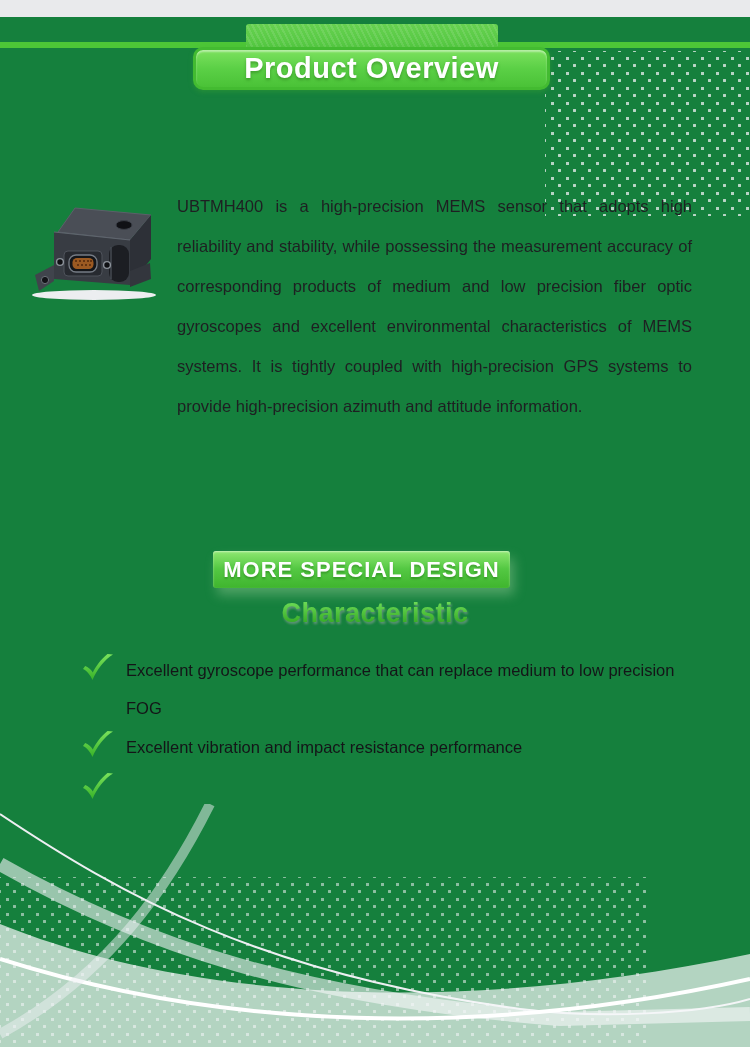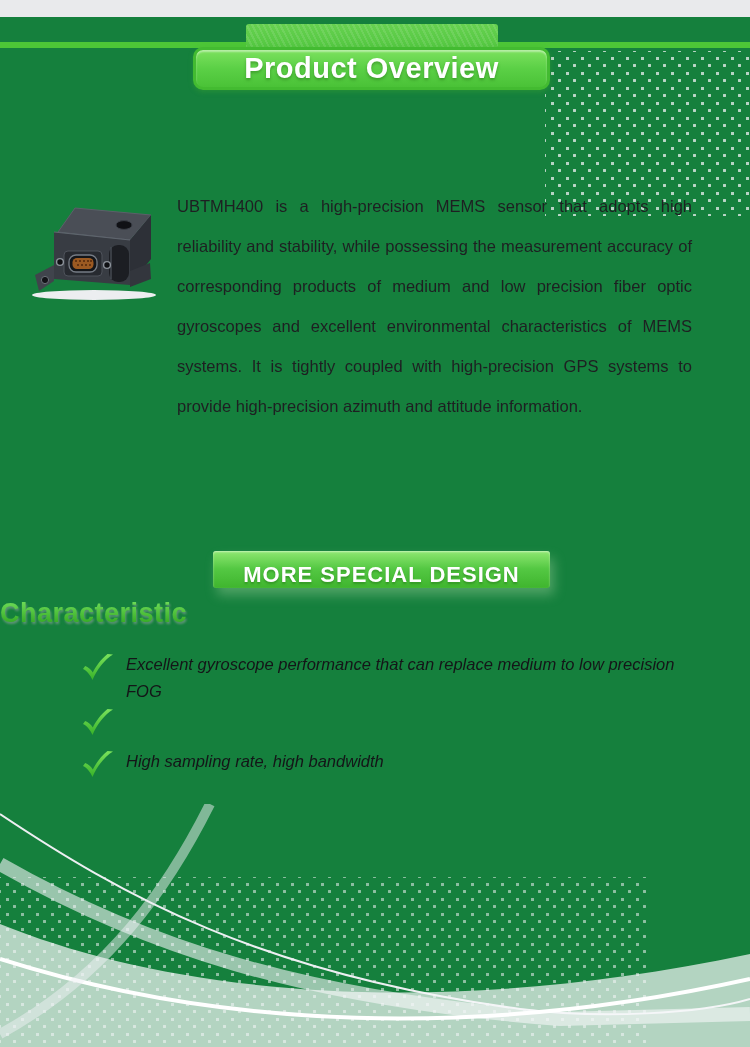--- a/index.html
+++ b/index.html
@@ -53,46 +53,46 @@
   .banner {
     position:absolute;
     background:linear-gradient(180deg,#8fe871 0%, #54c843 48%, #3fb52e 100%);
     box-shadow:4px 7px 12px rgba(150,205,150,.45), inset 0 1px 2px rgba(255,255,255,.5);
     border-radius:3px;
     display:flex; align-items:center; justify-content:center;
     color:#ffffff; font-weight:bold; letter-spacing:1px;
     text-shadow:0 2px 2px rgba(30,110,20,.45);
   }
   .reliable-banner { left:225px; top:104px; width:292px; height:38px; font-size:23px; }
-  .design-banner   { left:213px; top:534px; width:337px; height:37px; font-size:22px;align-items:flex-end; }
+  .design-banner   { left:213px; top:534px; width:297px; height:37px; font-size:22px; }
 
   
   .product-figure { position:absolute; left:24px; top:178px; width:140px; height:108px; }
   .product-desc {
     position:absolute; left:177px; top:169px; width:515px;
     font-size:16.5px; line-height:40px; color:#1e1f22;
     text-align:justify; text-justify:inter-word;
   }
 
   
   .characteristic {
     position:absolute; left:0; top:581px; width:100%;
-    font-size:27px; font-weight:bold; letter-spacing:.5px;
+    text-align:center; font-size:27px; font-weight:bold; letter-spacing:.5px;
     background:linear-gradient(180deg,#6fdc58 10%, #2ea51e 90%);
     -webkit-background-clip:text; background-clip:text; color:transparent;
     filter:drop-shadow(1px 2px 1px rgba(160,165,172,.55));
   }
   .feature-list {
     position:absolute; left:80px; top:634px; width:620px;
     list-style:none; display:flex; flex-direction:column; gap:1px;
   }
   .feature-item { display:flex; align-items:flex-start; }
   .check-wrap { flex:0 0 46px; padding-top:1px; }
   .feature-text {
-    font-size:16.5px; line-height:27px; color:#141518; width:570px;font-style:italic;
+    font-size:16.5px; line-height:38px; color:#141518; width:570px;
   }
 </style>
 </head>
 <body>
 
 <div id="screen">
 
   <div class="dots dots-top-right"></div>
   <div class="dots dots-bottom"></div>
   <svg class="swoosh" width="750" height="260" viewBox="0 0 750 260">
@@ -176,24 +176,24 @@
         </svg>
       </span>
       <span class="feature-text">Excellent gyroscope performance that can replace medium to low precision FOG</span>
     </li>
     <li class="feature-item">
       <span class="check-wrap">
         <svg width="36" height="36" viewBox="0 0 36 36">
           <path d="M3,17 C7,18.5 10.5,23.5 12.5,28 C16.5,18 25,7 33,2.5 L27.5,2 C20.5,7.5 15.5,15 12.8,20.5 C11,17.5 8,15 5.2,14 Z" fill="url(#ck1)"></path>
         </svg>
       </span>
+      <span class="feature-text">Excellent vibration and impact resistance performance</span>
     </li>
     <li class="feature-item">
       <span class="check-wrap">
         <svg width="36" height="36" viewBox="0 0 36 36">
           <path d="M3,17 C7,18.5 10.5,23.5 12.5,28 C16.5,18 25,7 33,2.5 L27.5,2 C20.5,7.5 15.5,15 12.8,20.5 C11,17.5 8,15 5.2,14 Z" fill="url(#ck1)"></path>
         </svg>
       </span>
-      <span class="feature-text">High sampling rate, high bandwidth</span>
     </li>
   </ul>
 
 </div>
 
 </body></html>

